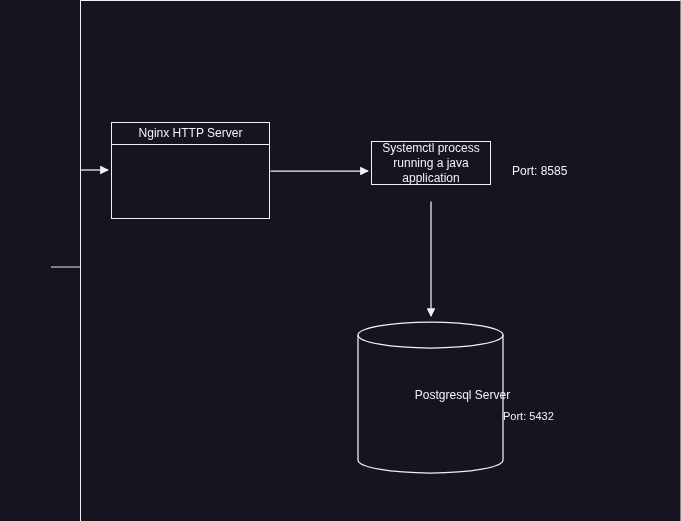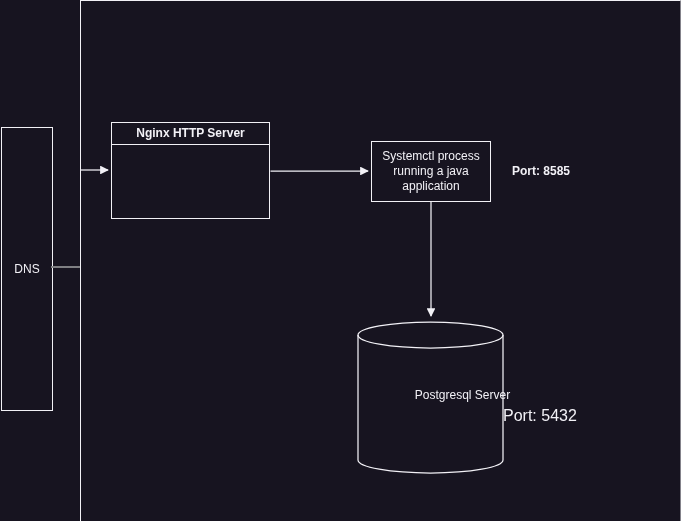--- a/index.html
+++ b/index.html
@@ -43,68 +43,65 @@
   
   .nginx-box {
     left: 111px; top: 122px; width: 159px; height: 97px;
     border: 1px solid #f2f1f6;
     box-sizing: border-box;
   }
   .nginx-title {
     height: 21px; line-height: 21px;
     border-bottom: 1px solid #f2f1f6;
     text-align: center;
-    font-weight: bold; font-size: 12px;
+    font-weight: normal; font-size: 12px;
   }
   .nginx-body {
     position: absolute; left: 10px; top: 38px; width: 118px;
     text-align: center; font-size: 12px; line-height: 14px;
     white-space: pre-line;
   }
 
   
   .systemctl-box {
-    left: 371px; top: 141px; width: 120px; height: 61px;
+    left: 371px; top: 141px; width: 120px; height: 44px;
     border: 1px solid #f2f1f6;
     box-sizing: border-box;
     display: flex; align-items: center; justify-content: center;
     text-align: center;
     font-size: 12px; line-height: 15px;
   }
 
   .port-8585 {
     left: 512px; top: 164px; width: 90px; height: 14px;
-    font-size: 12px; line-height: 14px; font-weight: bold;
+    font-size: 12px; line-height: 14px;
   }
 
   
   .postgres-label {
     left: 358px; top: 388px; width: 145px;
     text-align: center; font-size: 12px; padding-left: 32px;
   }
   .port-5432 {
     left: 503px; top: 409px; width: 90px; height: 14px;
-    font-size: 16px; line-height: 14px;
+    font-size: 11px; line-height: 14px;
   }
 
   svg.overlay {
     position: absolute; left: 0; top: 0;
     width: 681px; height: 521px;
   }
 </style>
 </head>
 <body>
 
 <div class="canvas">
 
   <div class="abs boundary"></div>
 
-  <div class="abs dns-box">
-    <span>DNS</span>
-  </div>
 
   <div class="abs dns-connector"></div>
 
   <div class="abs nginx-box">
     <div class="nginx-title">Nginx HTTP Server</div>
   </div>
 
   <div class="abs systemctl-box">
     <span>Systemctl process running a java application</span>
   </div>

